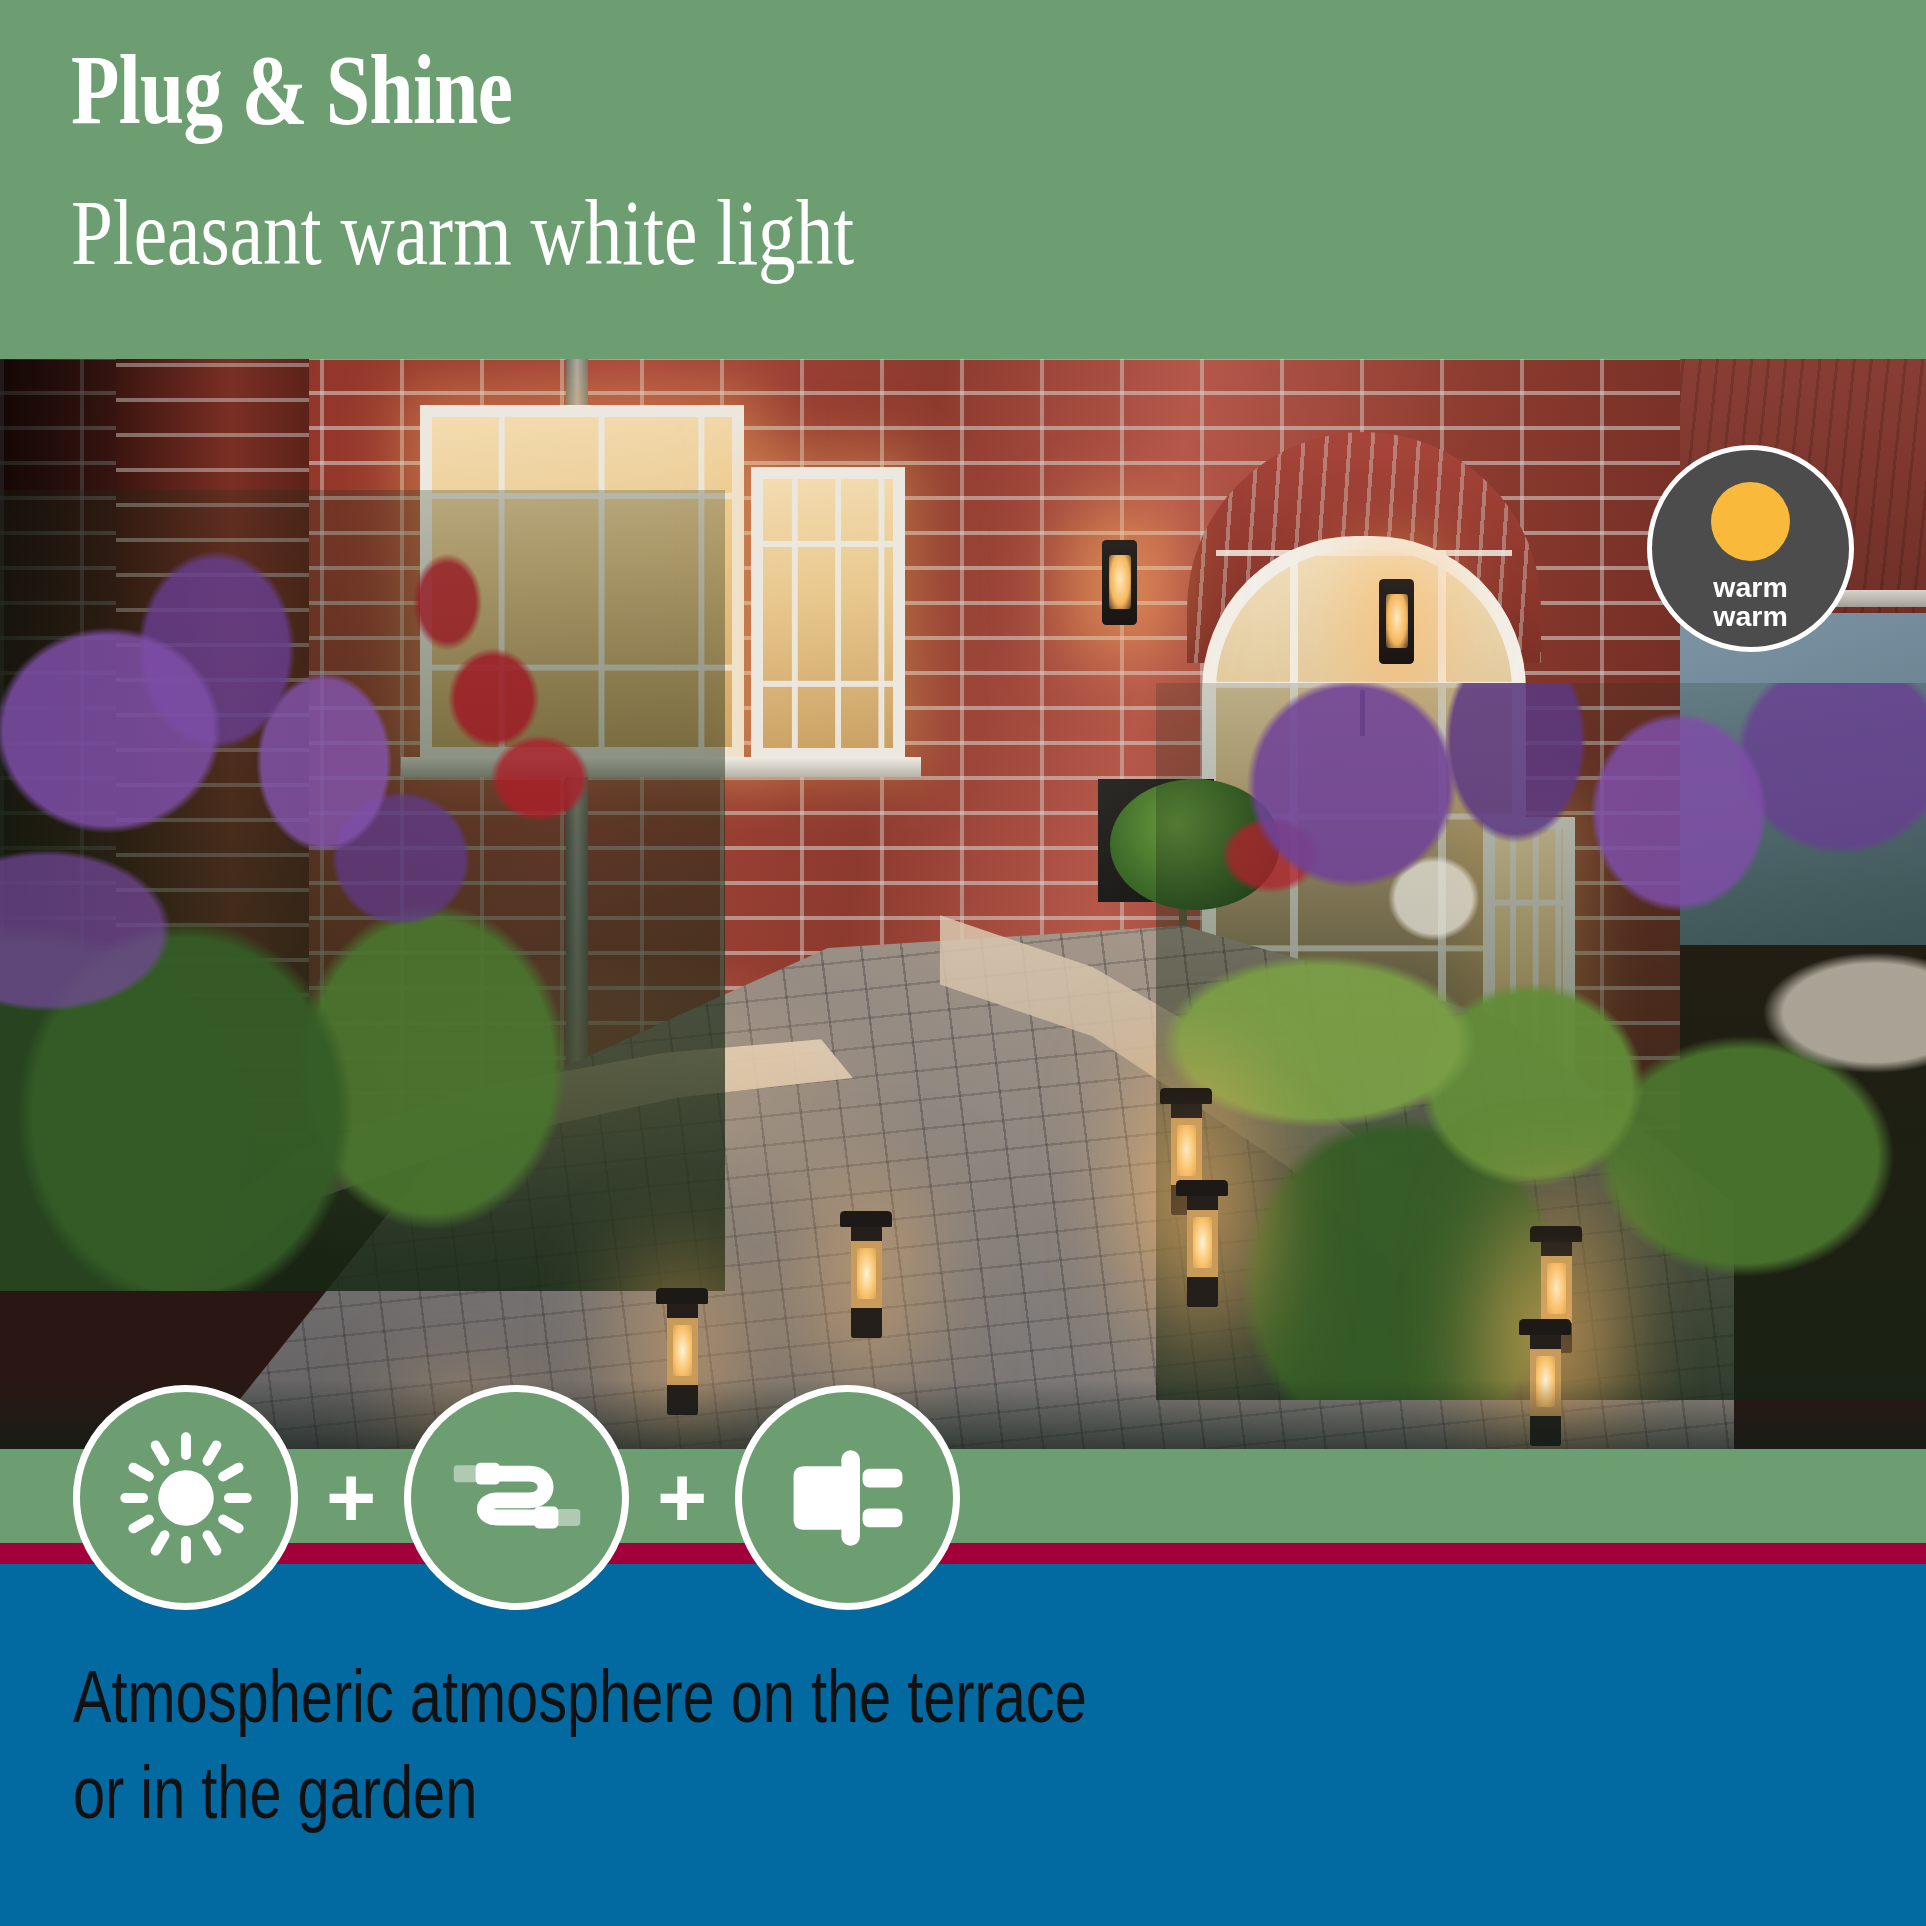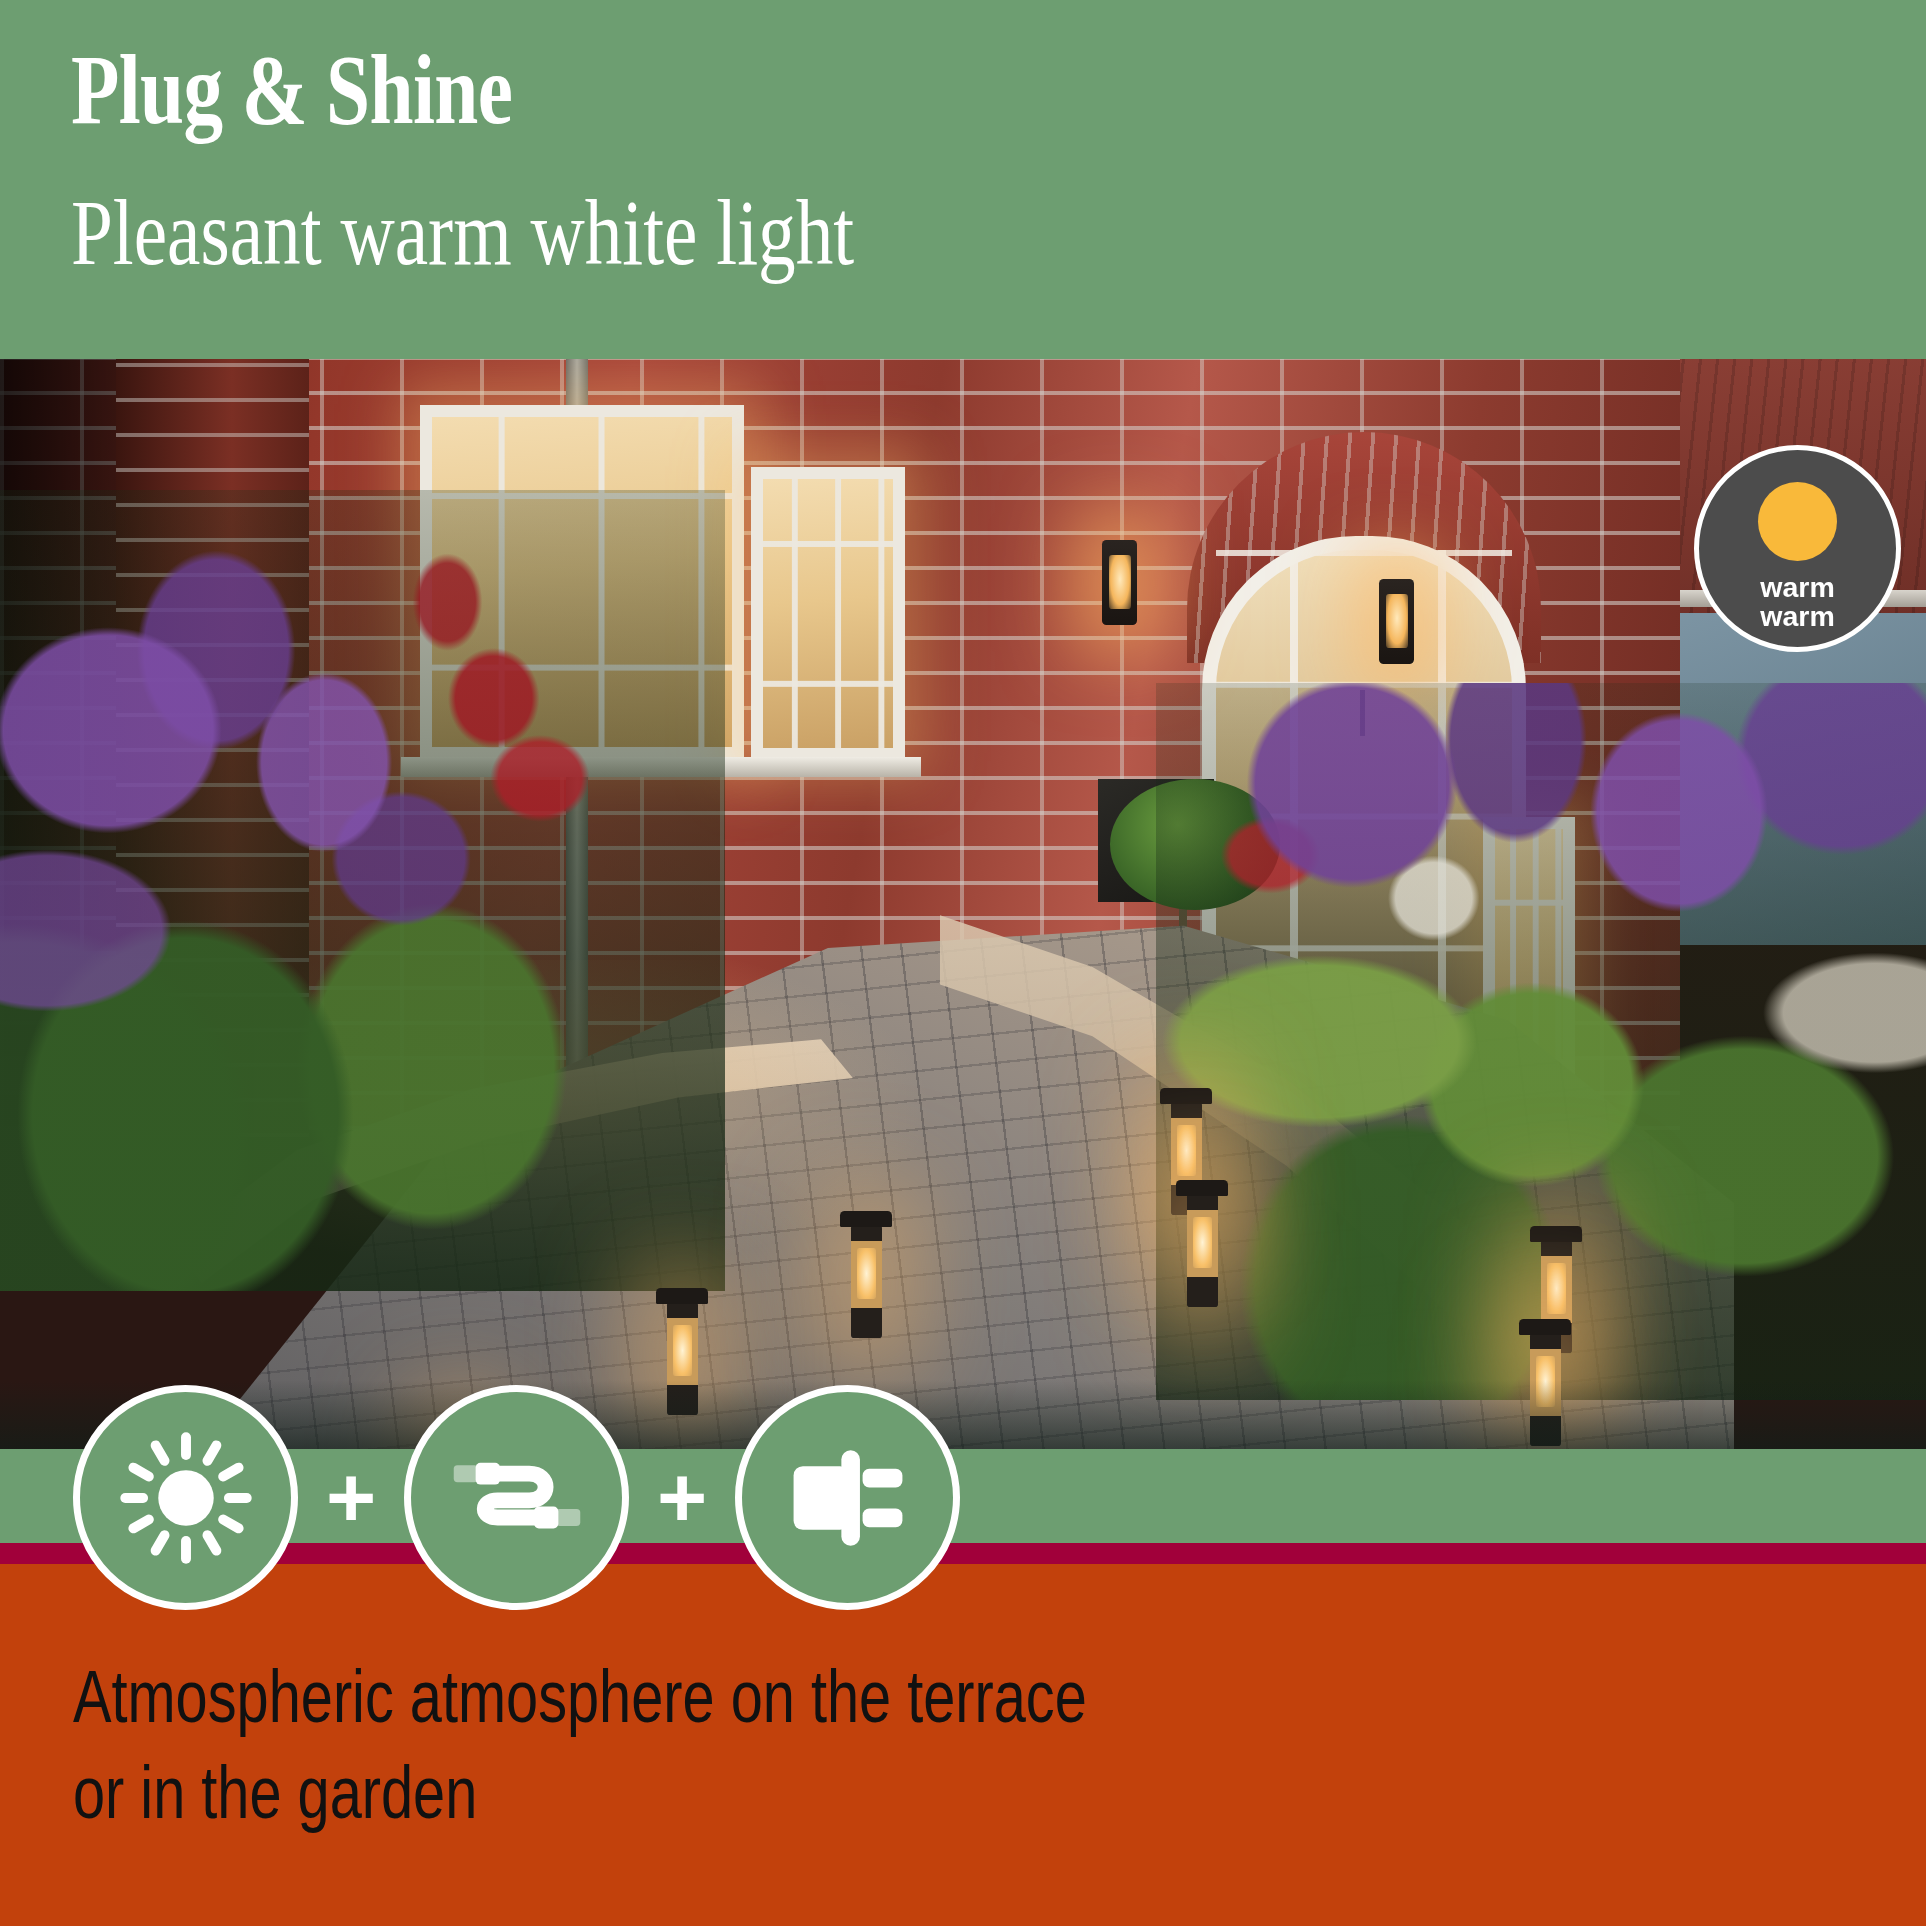--- a/index.html
+++ b/index.html
@@ -2,21 +2,21 @@
 <html style="font-size:12.3px"><head>
 <meta charset="utf-8">
 <style>
   * { margin:0; padding:0; box-sizing:border-box; }
   html, body { width:1926px; height:1926px; }
   body {
     background:#ffffff;
     font-family:"Liberation Sans", sans-serif;
     overflow:hidden;
   }
-  .page { position:relative; width:1926px; height:1926px; background:#c2410c; }
+  .page { position:relative; width:1926px; height:1926px; background:#0369a1; }
 
   
   .header {
     position:absolute; left:0; top:0; width:1926px; height:359px;
     background:#6d9e71;
   }
   .header-title {
     position:absolute; left:71px; top:40px;
     font-family:"Liberation Serif", serif;
     font-weight:700; font-size:99px; line-height:1;
@@ -233,21 +233,21 @@
   .b5 { left:1187px; top:832px; }
   .b6 { left:1541px; top:878px; }
   .b7 { left:1530px; top:971px; }
   .lawnedge {
     position:absolute; left:0; bottom:0; width:1926px; height:69px;
     background:linear-gradient(180deg, rgba(22,40,30,0), rgba(16,30,24,.65));
   }
 
   
   .badge {
-    position:absolute; left:1694px; top:445px; width:207px; height:207px;
+    position:absolute; left:1647px; top:445px; width:207px; height:207px;
     border-radius:50%; background:#4c4c4c; border:5.4px solid #ffffff;
     display:flex; flex-direction:column; align-items:center;
   }
   .badge-dot {
     width:79px; height:79px; border-radius:50%;
     background:#f9b93a; margin-top:32px;
   }
   .badge-text {
     margin-top:12.3px; color:#ffffff; text-align:center;
     font-family:"Liberation Sans", sans-serif;

